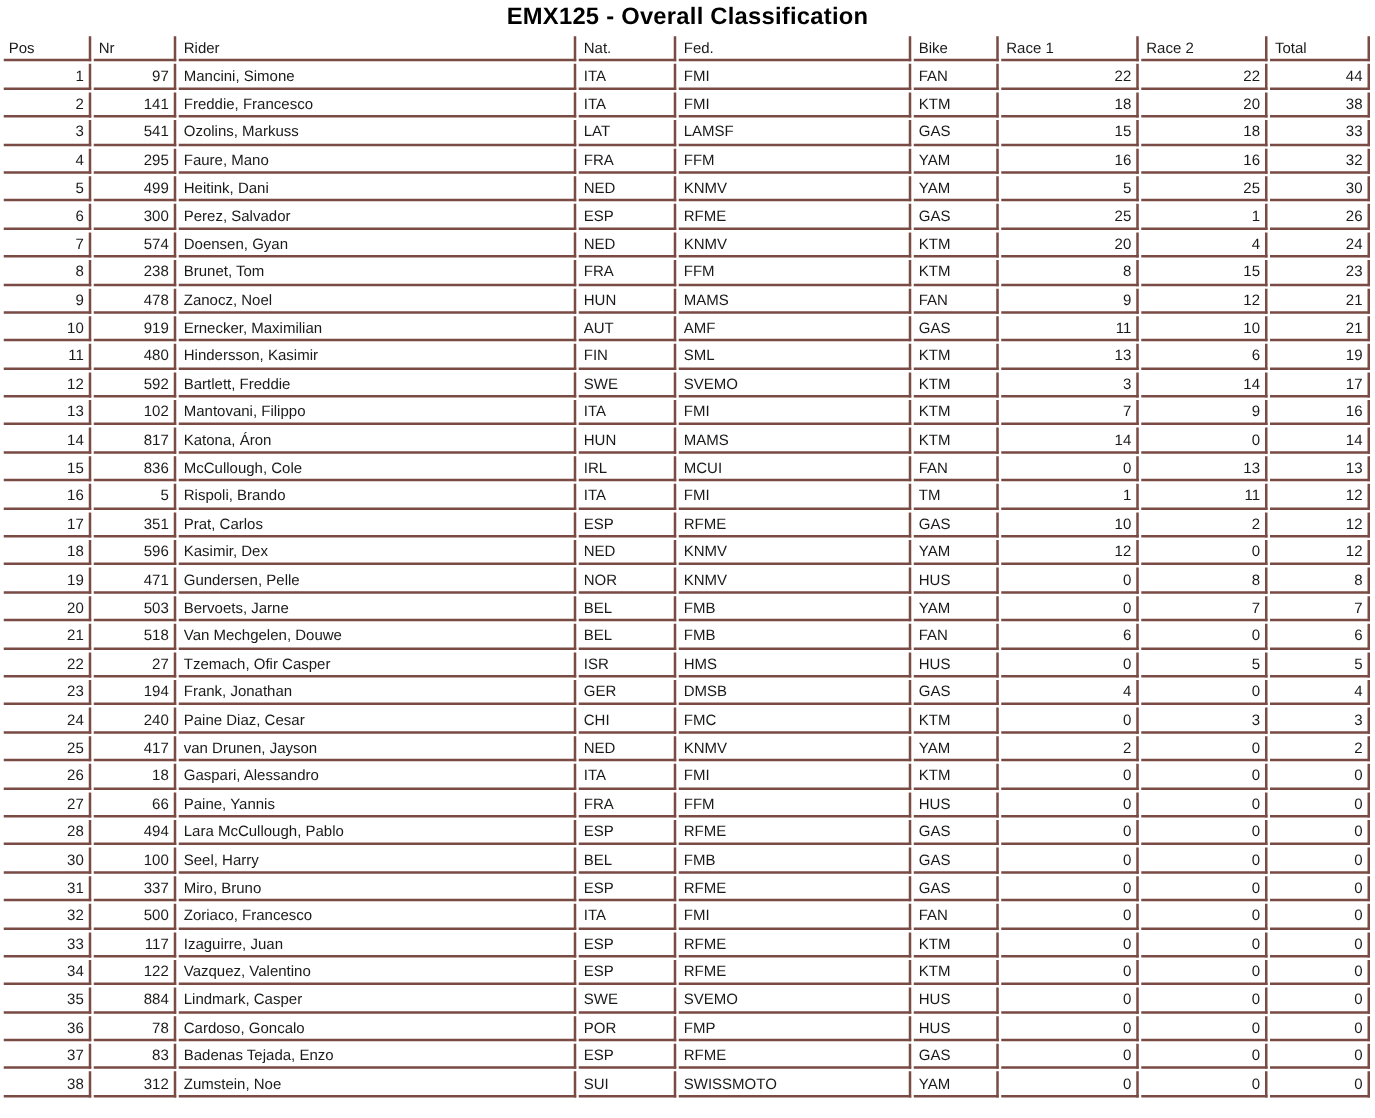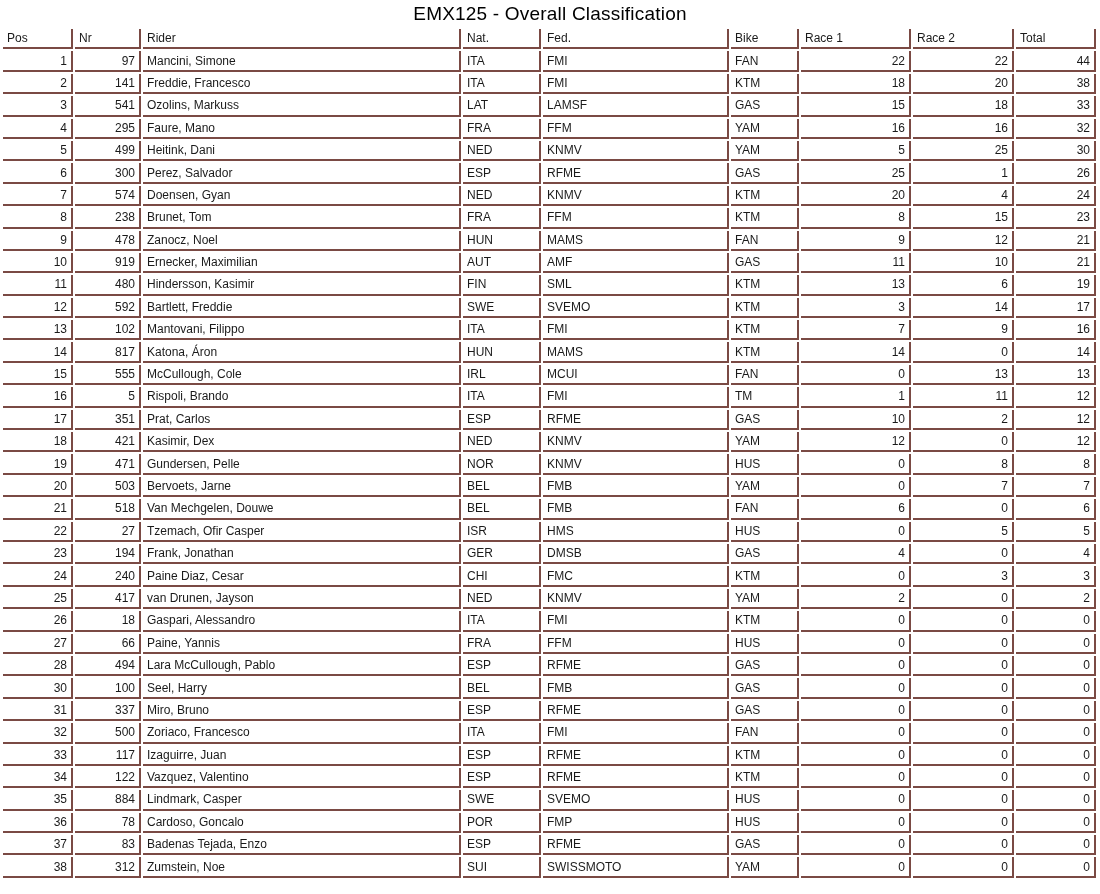--- a/index.html
+++ b/index.html
@@ -7,21 +7,21 @@
     padding: 0;
     background: #ffffff;
     width: 1100px;
     height: 894px;
     overflow: hidden;
     font-family: "Liberation Sans", sans-serif;
   }
   .title {
     font-size: 19px;
     line-height: 21px;
-    font-weight: normal;
+    font-weight: bold;
     color: #000000;
     text-align: center;
     margin: 3px 0 3px 0;
     letter-spacing: 0.2px;
   }
   table.classification {
     border-collapse: separate;
     border-spacing: 2px;
     table-layout: fixed;
     margin-left: 1px;
@@ -228,21 +228,21 @@
         <td>Katona, Áron</td>
         <td>HUN</td>
         <td>MAMS</td>
         <td>KTM</td>
         <td class="num">14</td>
         <td class="num">0</td>
         <td class="num">14</td>
       </tr>
       <tr>
         <td class="num">15</td>
-        <td class="num">555</td>
+        <td class="num">836</td>
         <td>McCullough, Cole</td>
         <td>IRL</td>
         <td>MCUI</td>
         <td>FAN</td>
         <td class="num">0</td>
         <td class="num">13</td>
         <td class="num">13</td>
       </tr>
       <tr>
         <td class="num">16</td>
@@ -261,21 +261,21 @@
         <td>Prat, Carlos</td>
         <td>ESP</td>
         <td>RFME</td>
         <td>GAS</td>
         <td class="num">10</td>
         <td class="num">2</td>
         <td class="num">12</td>
       </tr>
       <tr>
         <td class="num">18</td>
-        <td class="num">421</td>
+        <td class="num">596</td>
         <td>Kasimir, Dex</td>
         <td>NED</td>
         <td>KNMV</td>
         <td>YAM</td>
         <td class="num">12</td>
         <td class="num">0</td>
         <td class="num">12</td>
       </tr>
       <tr>
         <td class="num">19</td>

